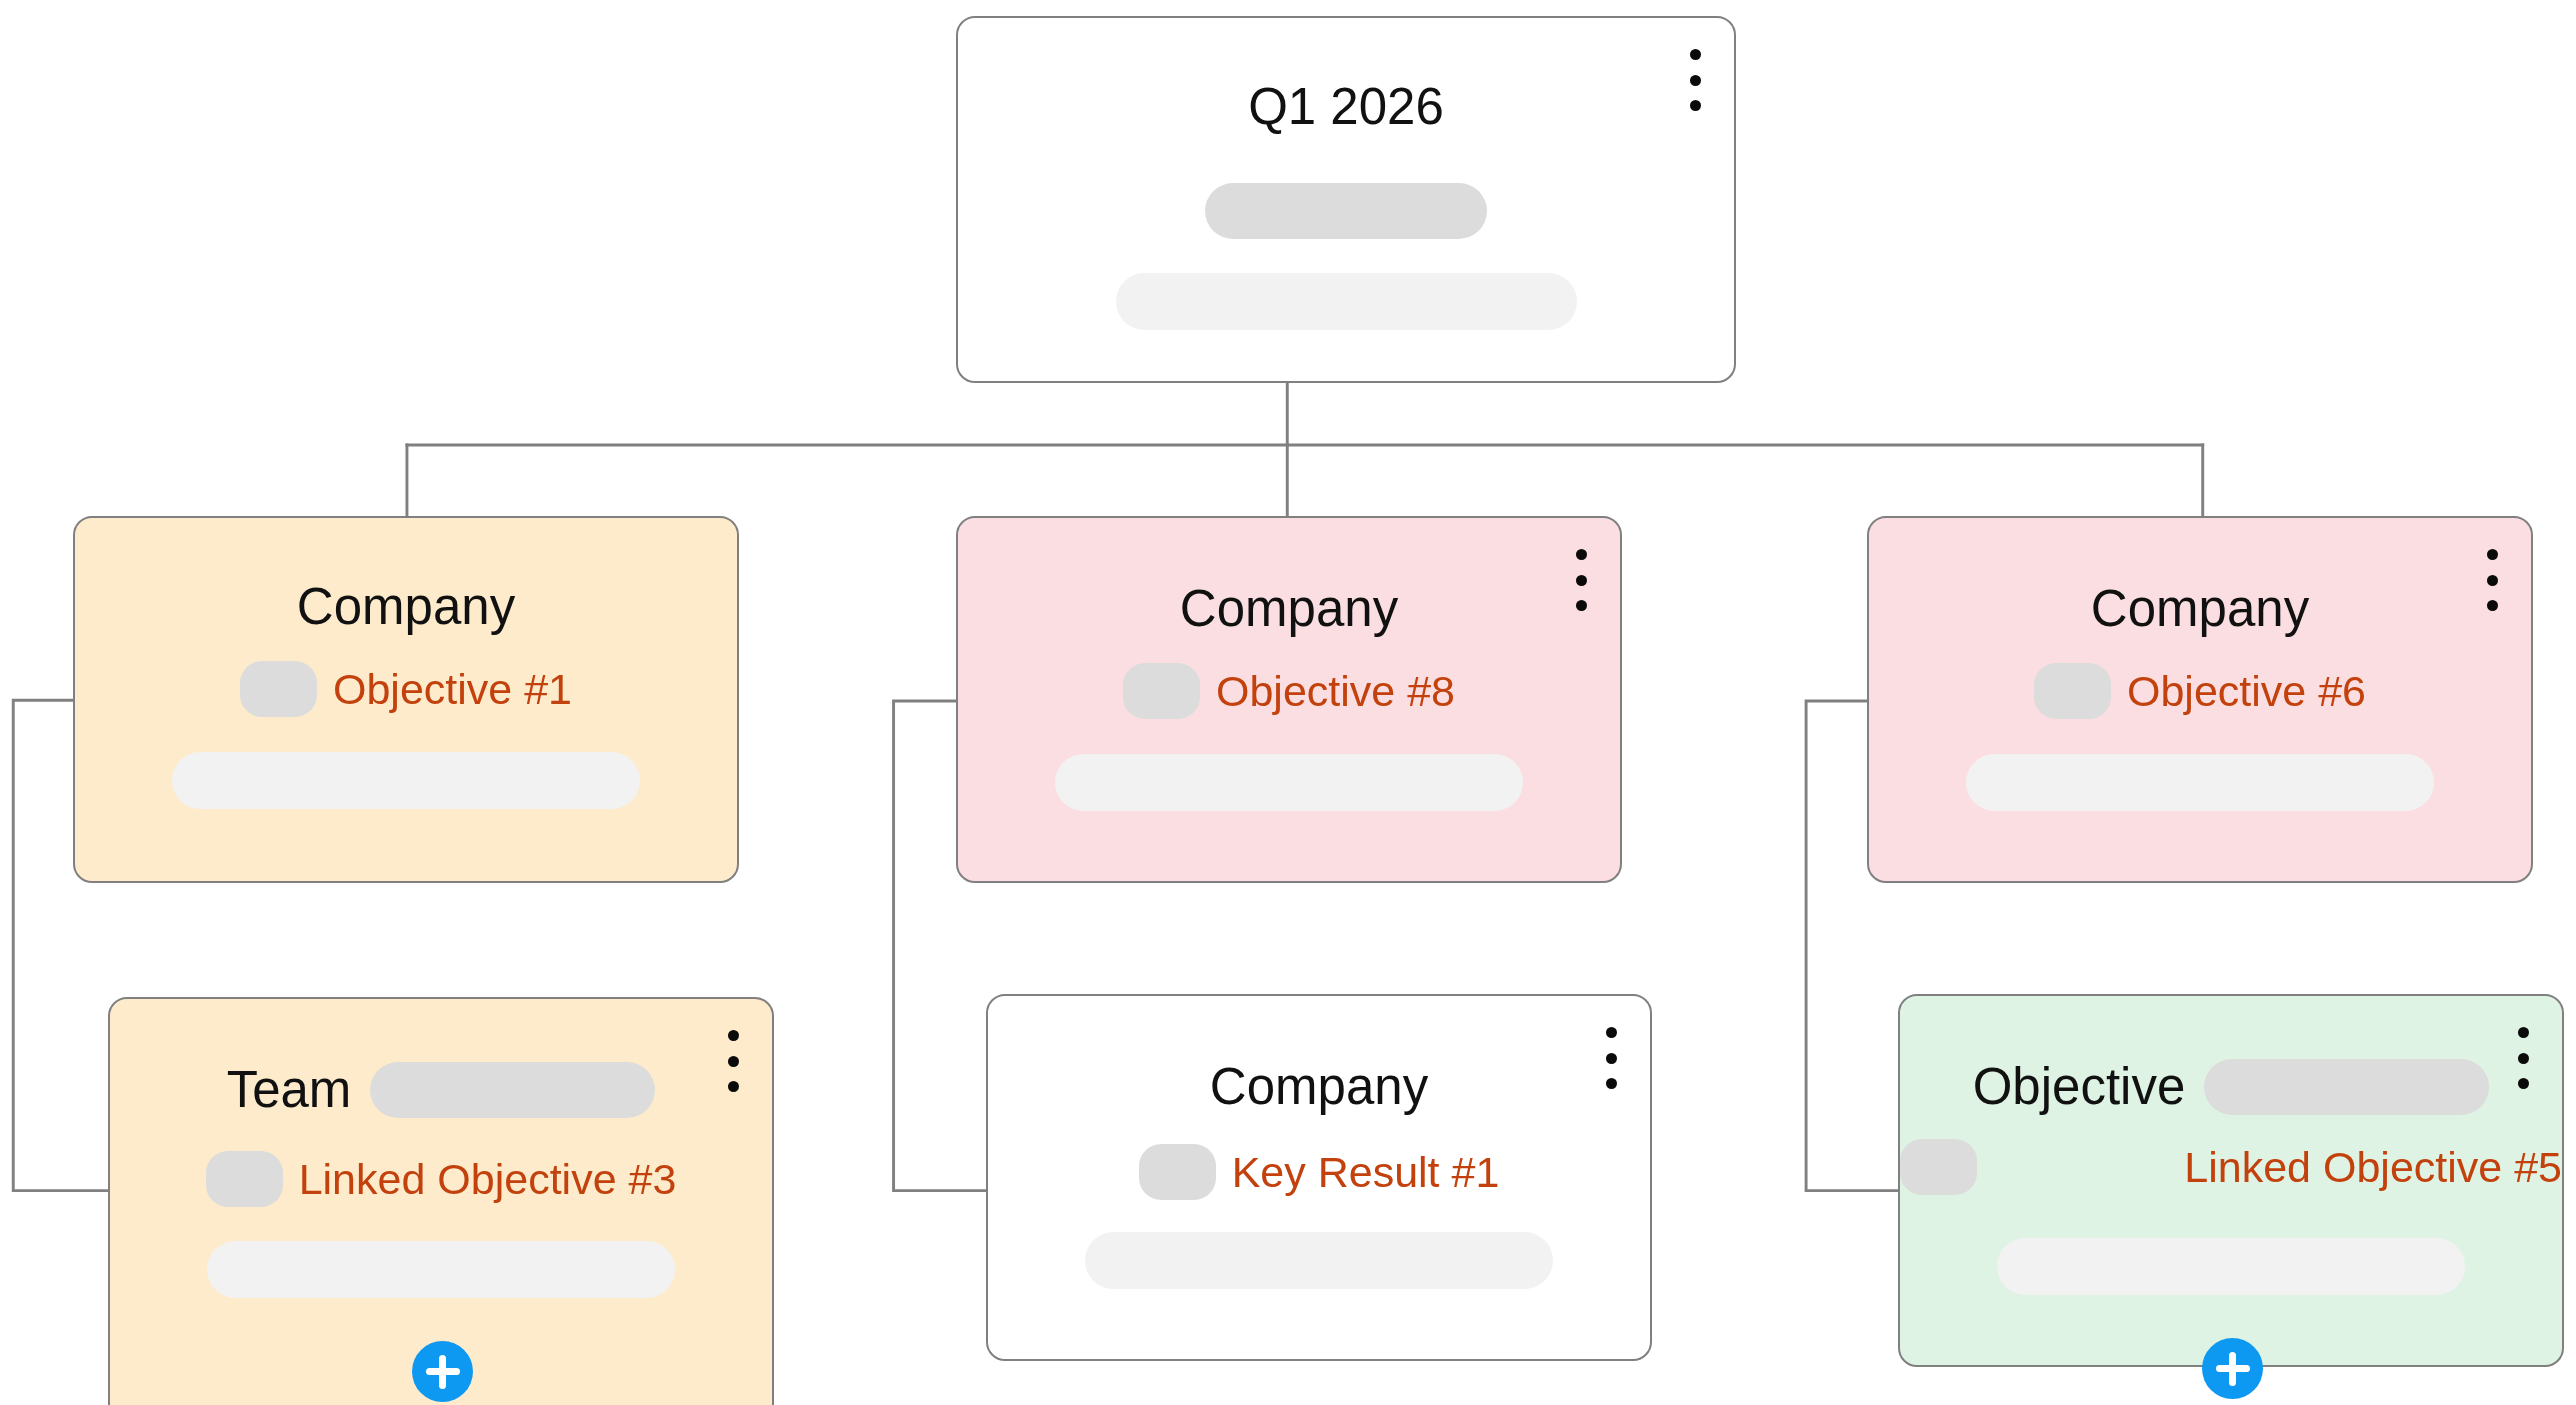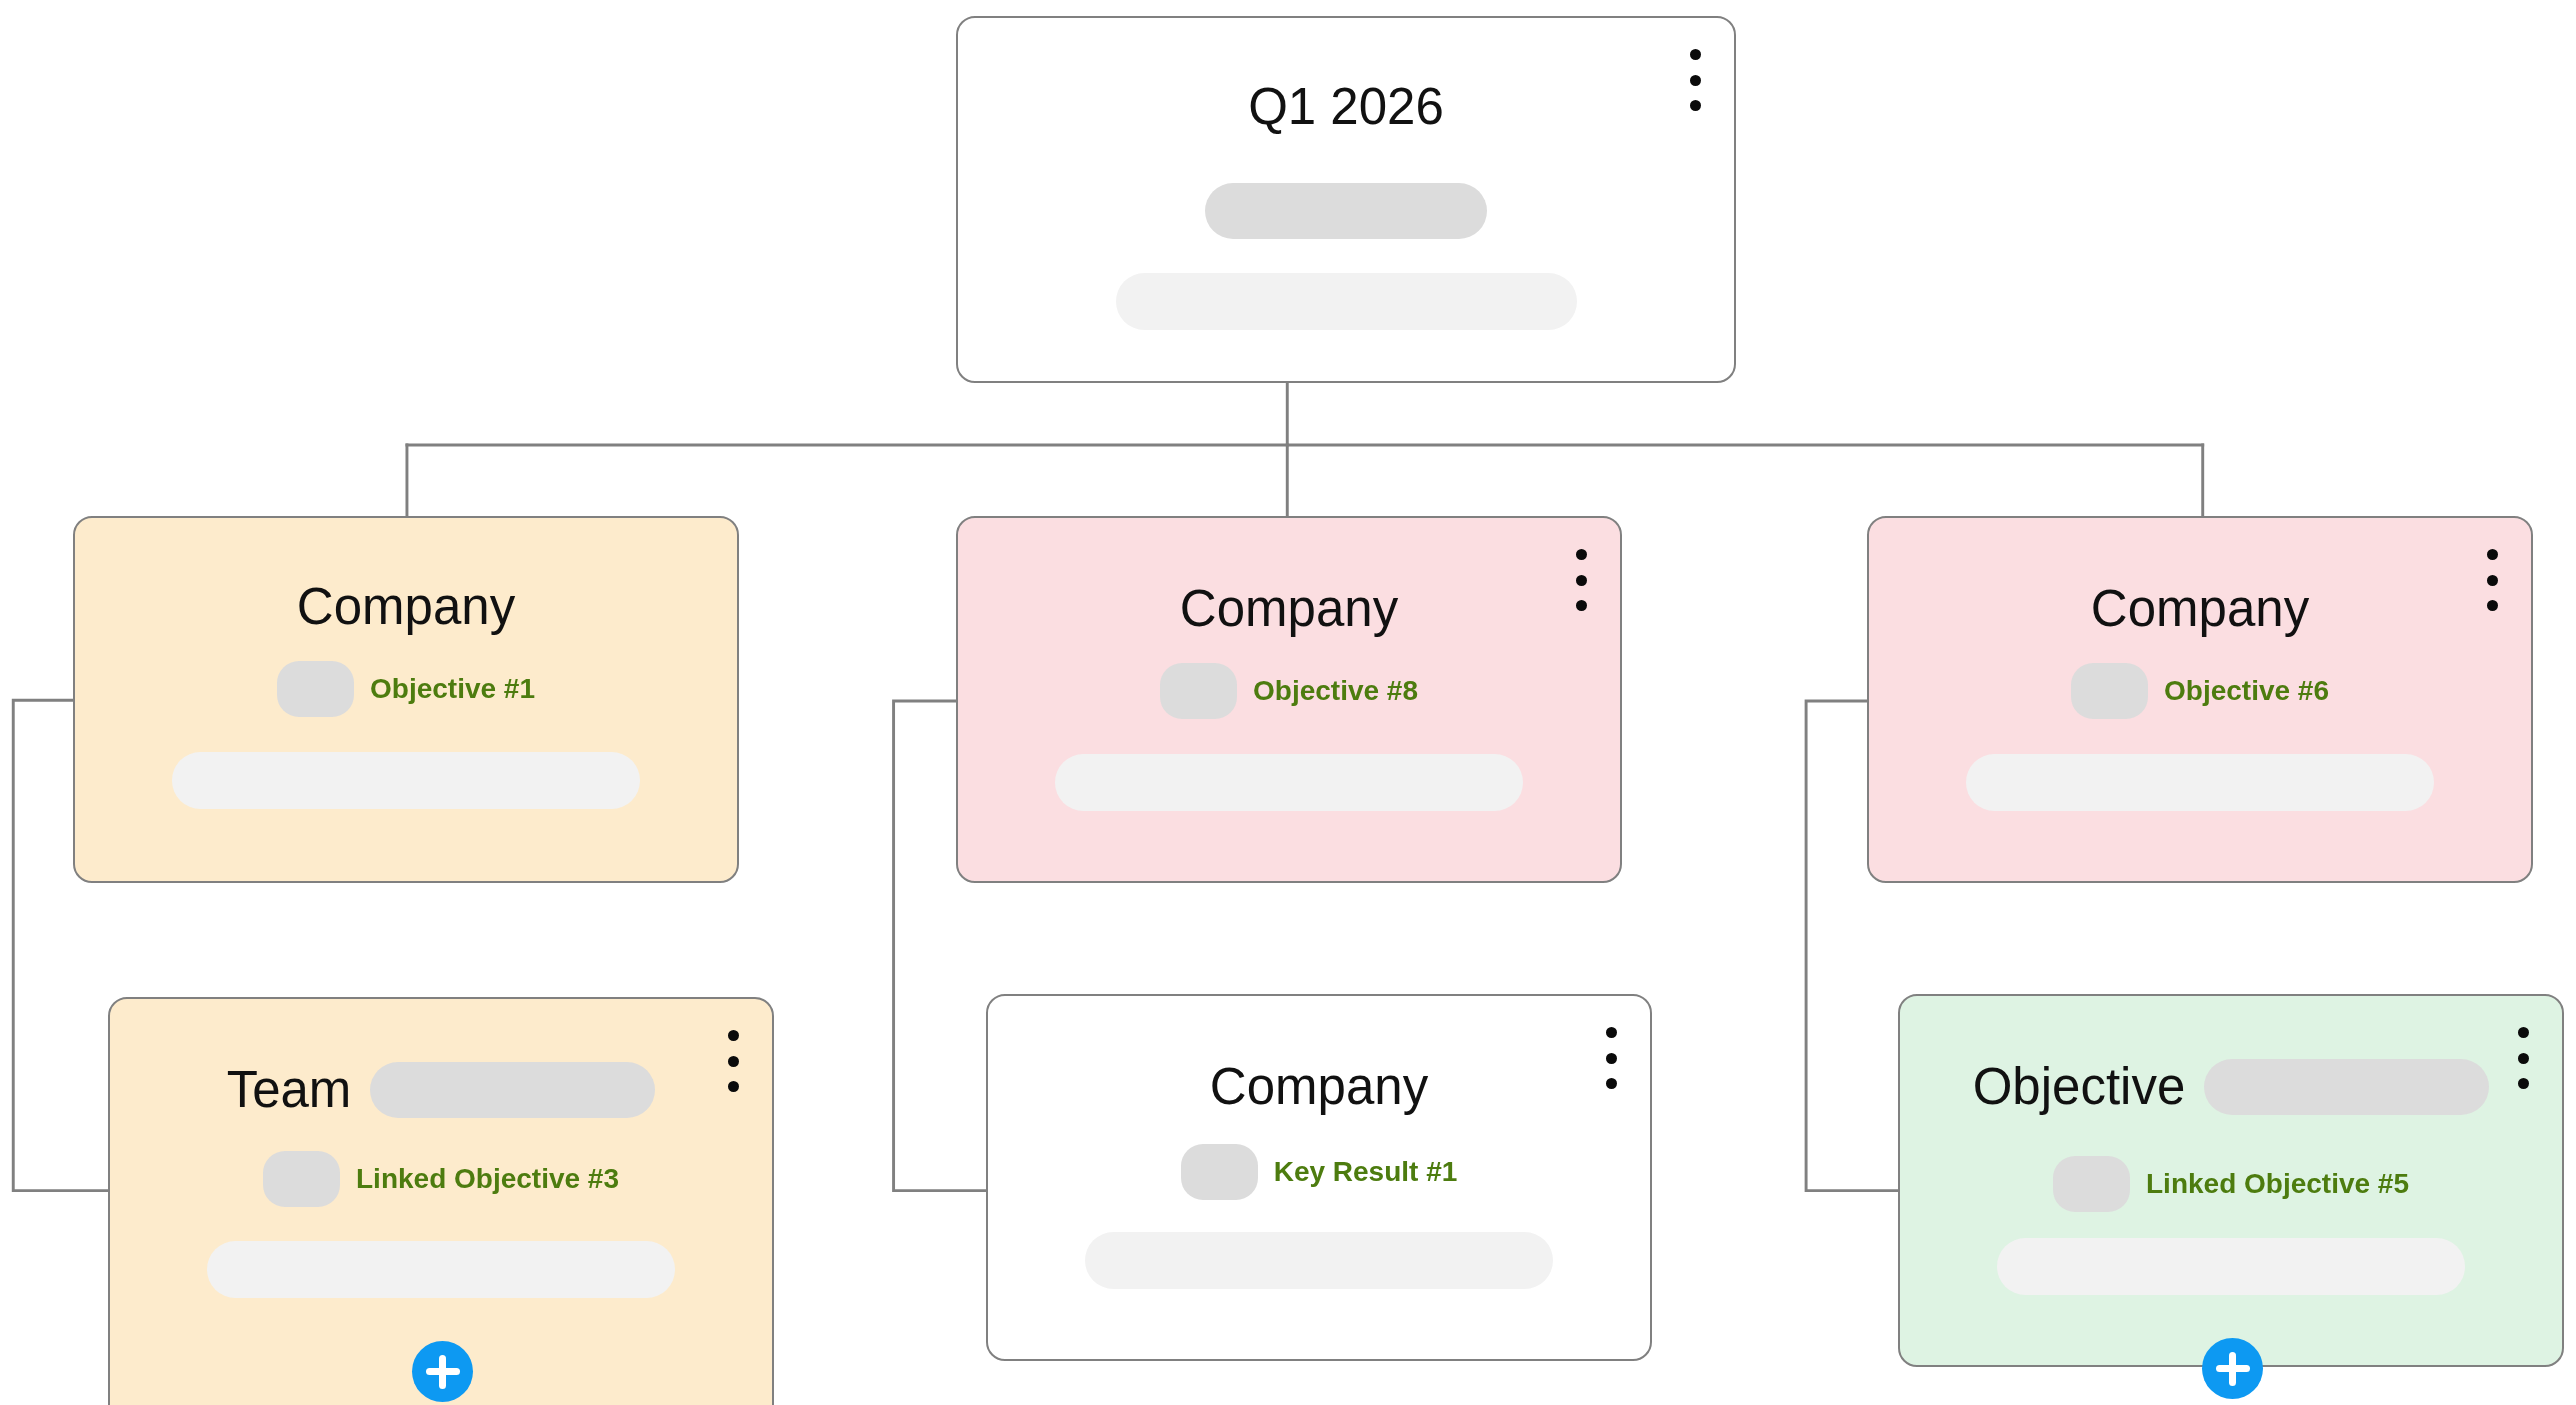--- a/index.html
+++ b/index.html
@@ -69,21 +69,21 @@
   .sub-row{
     position:absolute;left:0;right:0;
     display:flex;align-items:center;justify-content:center;
     gap:16px;
     pointer-events:none;
   }
   .sub-pill{
     width:77px;height:56px;border-radius:22px;background:#dcdcdc;flex:none;
   }
   .sub-text{
-    font-size:28px;color:#4d7c0f;white-space:nowrap;line-height:1;font-weight:bold;
+    font-size:43px;color:#c2410c;white-space:nowrap;line-height:1;
   }
 
   
   .bar-row{position:absolute;left:0;right:0;display:flex;justify-content:center;}
   .bar{
     height:57px;border-radius:28.5px;background:#f2f2f2;
   }
 
   
   .fab{
@@ -231,21 +231,21 @@
   <div class="card green" style="left:1898px;top:994px;width:666px;height:373px;">
     <div class="dots">
       <i></i>
         <i></i>
         <i></i>
     </div>
     <div class="title-row" style="top:59px;height:63px;">
       <span class="title">Objective</span>
       <span class="title-pill"></span>
     </div>
-    <div class="sub-row" style="top:160px;height:56px;">
+    <div class="sub-row" style="top:143px;height:56px;justify-content:space-between;">
       <span class="sub-pill"></span>
       <span class="sub-text">Linked Objective #5</span>
     </div>
     <div class="bar-row" style="top:242px;">
       <span class="bar" style="width:468px;"></span>
     </div>
     <div class="fab" style="left:302px;top:342px;"></div>
   </div>
 
 </div>

